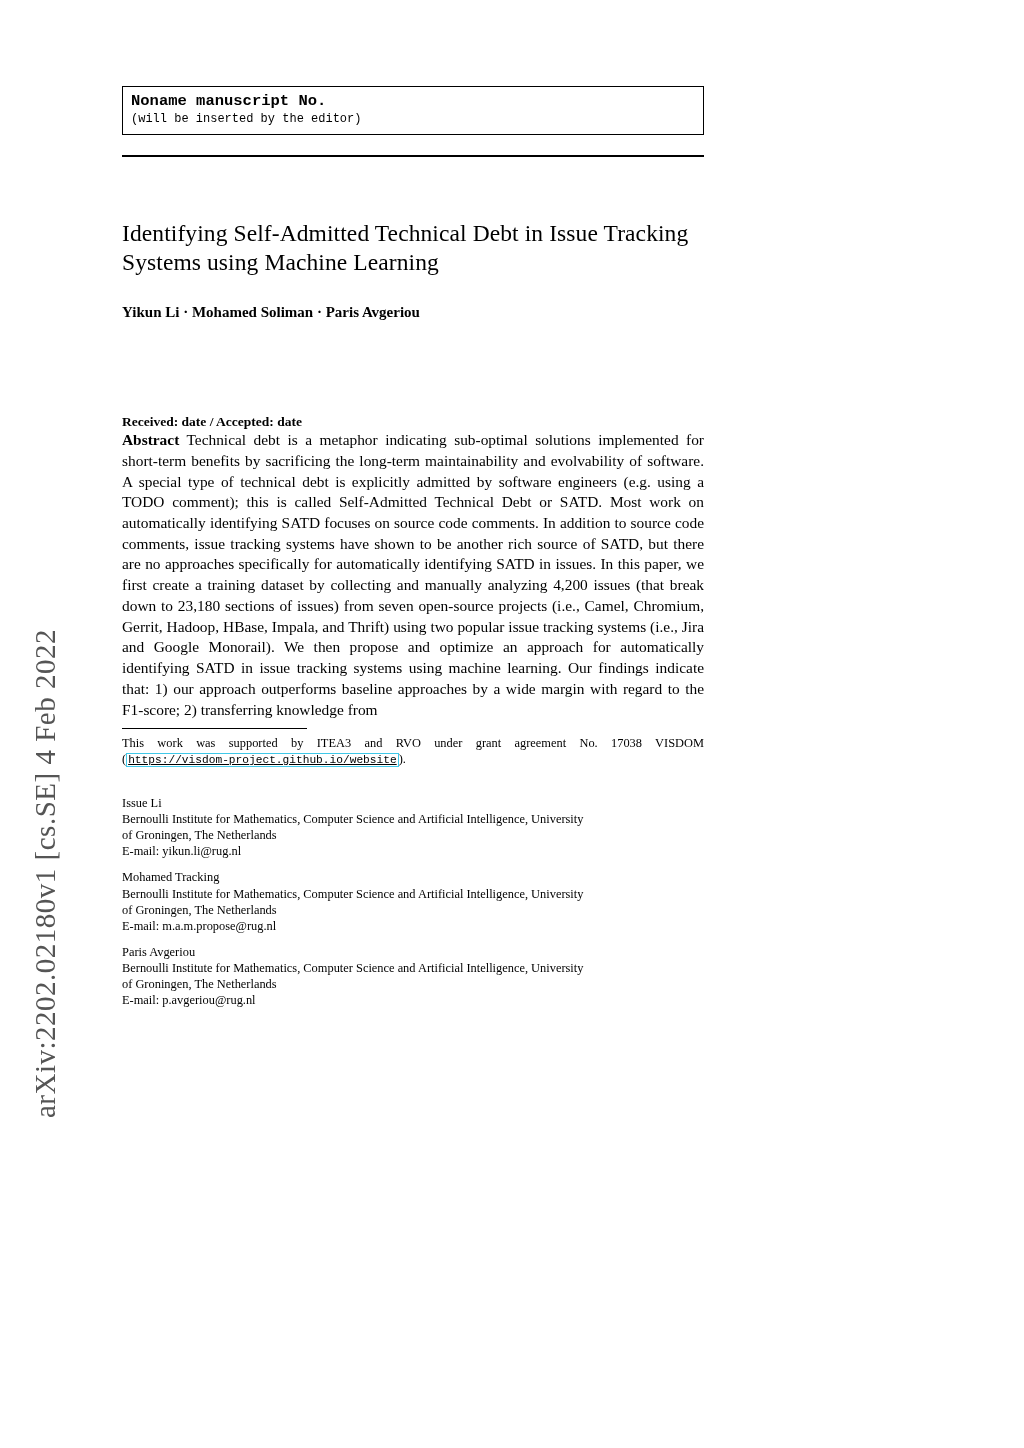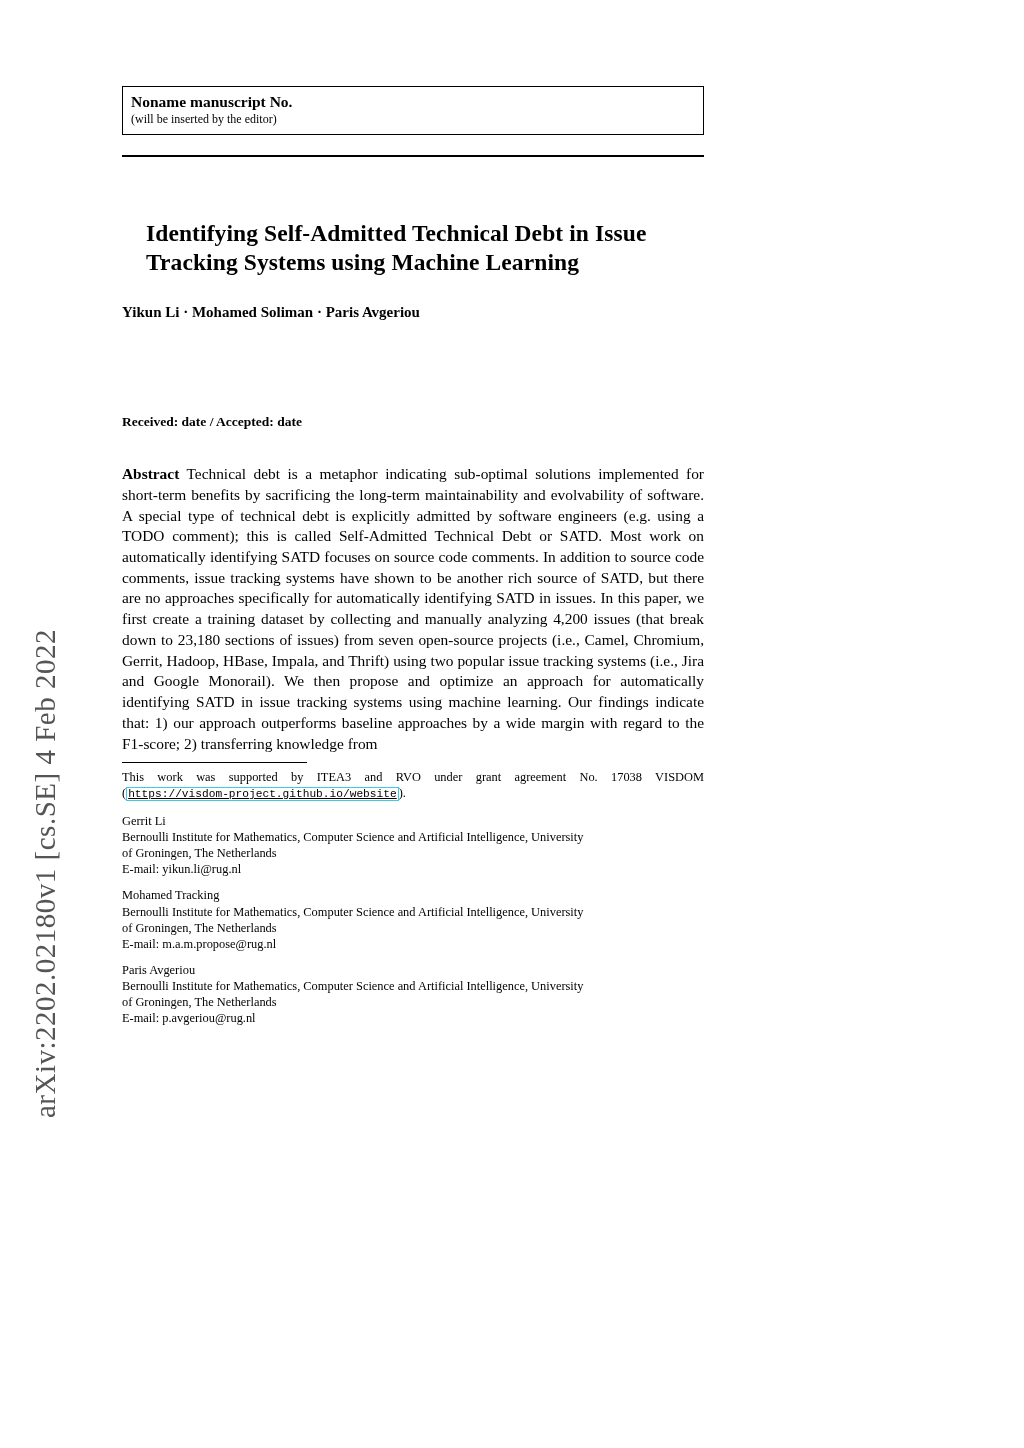--- a/index.html
+++ b/index.html
@@ -49,62 +49,61 @@
     width: 582px;
     height: 1448px;
   }
 
   
   .ms-box {
     margin-top: 86px;
     border: 1px solid #000;
     padding: 5px 24px 7px 8px;
     line-height: 1.26;
+    font-family: Liberation Mono, monospace;
   }
   .ms-box .ms-line1 {
     font-weight: bold;
     font-size: 15.5px;
   }
   .ms-box .ms-line2 {
     font-size: 12px;
   }
   .rule {
     margin-top: 20px;
     border-top: 2.2px solid #000;
     height: 0;
   }
 
   
   .title {
     margin-top: 62px;
     font-size: 23.5px;
-    font-weight: bold;
+    font-weight: normal;
     line-height: 1.23;
     letter-spacing: 0.1px;
-    margin-left: 24px;
   }
 
   
   .authors {
     margin-top: 27px;
     font-size: 15px;
     font-weight: bold;
     line-height: 1.25;
     width: 400px;
   }
 
   .dates {
     margin-top: 92px;
     font-size: 13.5px;
     font-weight: bold;
   }
 
   
   .abstract {
-    margin-top: 34px;
     font-size: 15.4px;
     line-height: 1.345;
     text-align: justify;
     text-justify: inter-word;
     hyphens: manual;
   }
   .abstract b {
     font-weight: bold;
   }
 
@@ -118,21 +117,21 @@
   .footnotes {
     margin-top: 6px;
     font-size: 12.4px;
     line-height: 1.3;
     text-align: justify;
   }
   .footnotes .fn-block {
     margin-bottom: 10px;
   }
   .footnotes .fn-block.first {
-    margin-bottom: 11px;
+    margin-bottom: 27px;
   }
   .url-link {
     font-family: "Liberation Mono", monospace;
     font-size: 11.2px;
     color: #000000;
     border: 1px solid #3fc8e8;
     padding: 0 1px;
     white-space: nowrap;
   }
   .author-name {
@@ -168,21 +167,21 @@
 
   <div class="footnote-rule"></div>
 
   <div class="footnotes">
 
     <div class="fn-block first">
       <span>This work was supported by ITEA3 and RVO under grant agreement No. 17038 VISDOM (</span><a class="url-link" href="#">https://visdom-project.github.io/website</a><span>).</span>
     </div>
 
     <div class="fn-block">
-      <span class="author-name">Gerrit Li</span>
+      <span class="author-name">Issue Li</span>
       <span class="author-name">Bernoulli Institute for Mathematics, Computer Science and Artificial Intelligence, University</span>
       <span class="author-name">of Groningen, The Netherlands</span>
       <span class="author-name">E-mail: yikun.li@rug.nl</span>
     </div>
 
     <div class="fn-block">
       <span class="author-name">Mohamed Tracking</span>
       <span class="author-name">Bernoulli Institute for Mathematics, Computer Science and Artificial Intelligence, University</span>
       <span class="author-name">of Groningen, The Netherlands</span>
       <span class="author-name">E-mail: m.a.m.propose@rug.nl</span>

